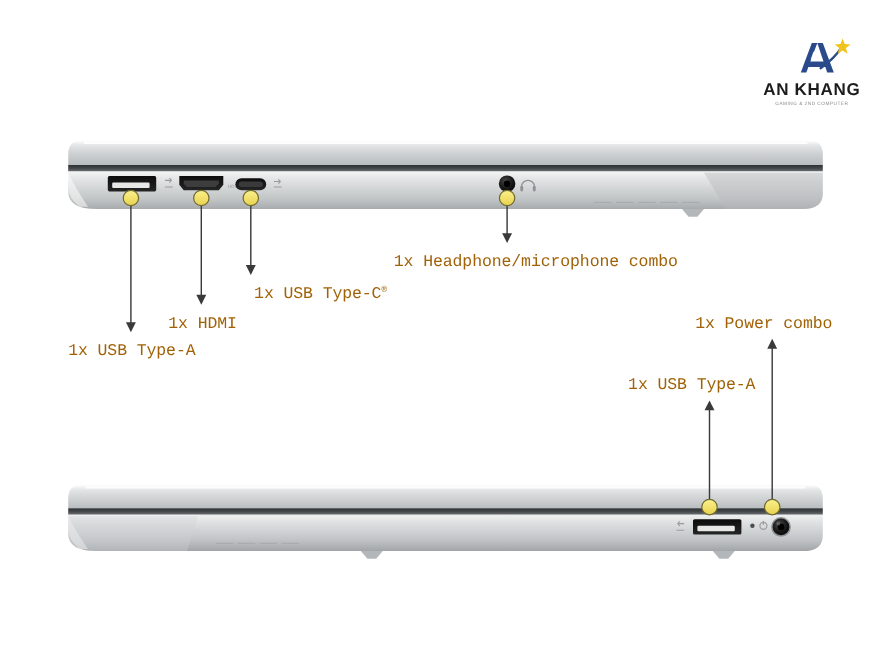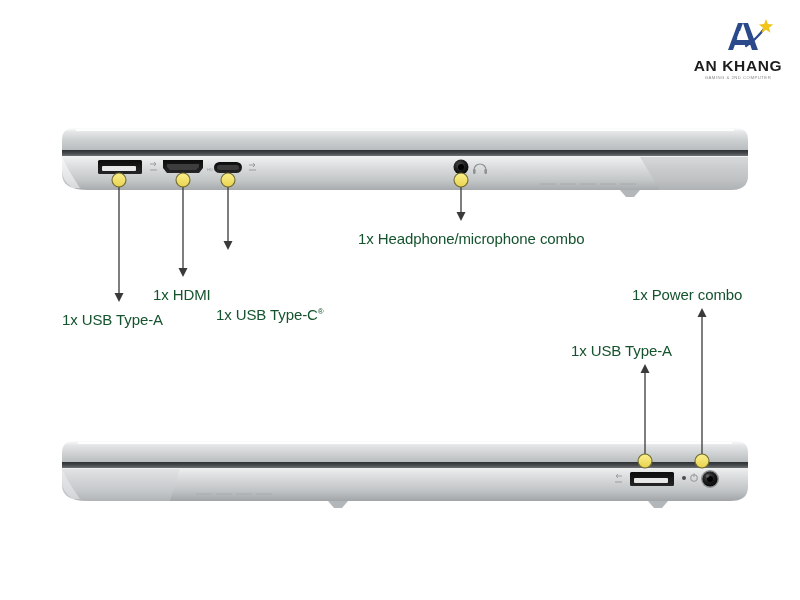--- a/index.html
+++ b/index.html
@@ -24,21 +24,21 @@
   .layer {
     position: absolute;
     top: 0; left: 0;
     width: 800px;
     height: 600px;
   }
   
   #brand-logo {
     position: absolute;
     left: 686px;
-    top: 16px;
+    top: 32px;
     width: 104px;
     height: 72px;
     text-align: center;
   }
   #brand-logo .mark {
     width: 104px;
     height: 40px;
     display: block;
   }
   #brand-logo .brand-name {
@@ -56,33 +56,33 @@
     font-family: "Liberation Sans", sans-serif;
     font-size: 4.3px;
     letter-spacing: 0.45px;
     color: #8a8a8a;
     line-height: 7px;
     white-space: nowrap;
   }
   
   .callout-label {
     position: absolute;
-    font-family: Liberation Sans, sans-serif;
+    font-family: Liberation Mono, monospace;
     font-size: 15px;
-    color: #14532d;
+    color: #a16207;
     white-space: nowrap;
     letter-spacing: -0.1px;
   }
   .callout-label sup {
     font-size: 8px;
     vertical-align: super;
   }
   .lbl-usba-top   { left: 62px;  top: 311px; }
   .lbl-hdmi       { left: 153px; top: 286px; }
-  .lbl-usbc       { left: 216px; top: 259px; margin-top: 47px; }
+  .lbl-usbc       { left: 231px; top: 259px; }
   .lbl-headphone  { left: 358px; top: 230px; }
   .lbl-usba-bot   { left: 571px; top: 342px; }
   .lbl-power      { left: 632px; top: 286px; }
 </style>
 </head>
 <body>
 
 <div id="stage">
 
   <svg class="layer" viewBox="0 0 800 600">

